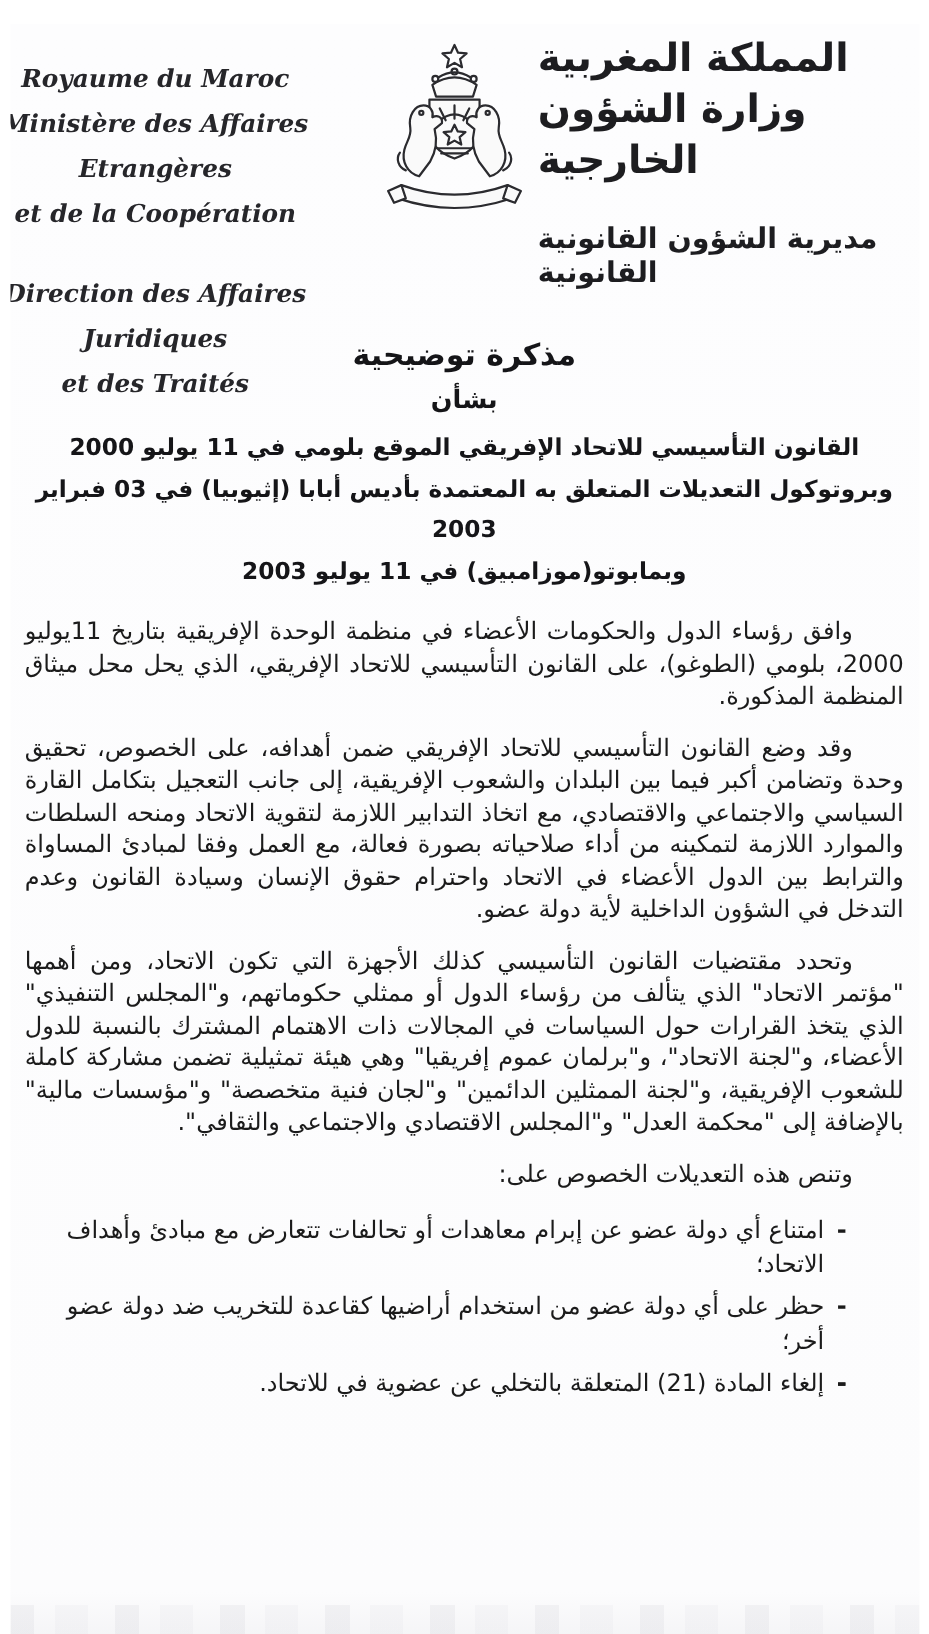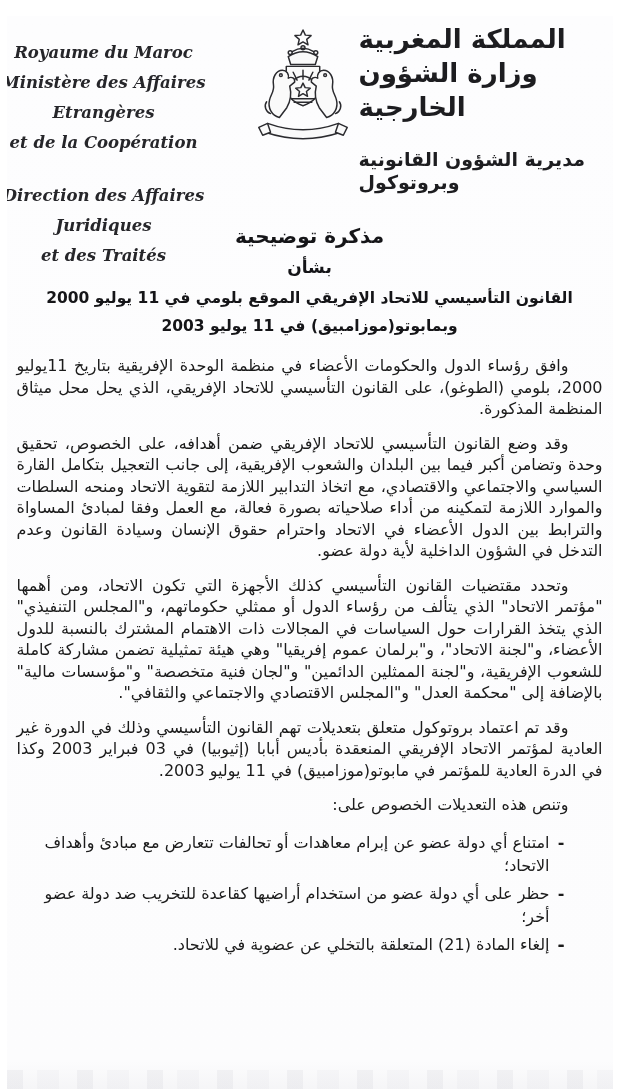--- a/index.html
+++ b/index.html
@@ -119,39 +119,39 @@
       </svg>
     </div>
 
     <div class="hdr-arabic">
       <div class="callig">
         <div>المملكة المغربية</div>
         <div>وزارة الشؤون الخارجية</div>
       </div>
       <div class="sub">
         <div>مديرية الشؤون القانونية</div>
-        <div>وبروتوكول</div>
+        <div>القانونية</div>
       </div>
     </div>
   </div>
 
   <div class="titleblock">
     <div class="memo-heading">مذكرة توضيحية</div>
     <div class="memo-subject">بشأن</div>
     <div class="memo-lines">
       <div>القانون التأسيسي للاتحاد الإفريقي الموقع بلومي في 11 يوليو 2000</div>
+      <div>وبروتوكول التعديلات المتعلق به المعتمدة بأديس أبابا (إثيوبيا) في 03 فبراير 2003</div>
       <div>وبمابوتو(موزامبيق) في 11 يوليو 2003</div>
     </div>
   </div>
 
   <div class="docbody">
     <p>وافق رؤساء الدول والحكومات الأعضاء في منظمة الوحدة الإفريقية بتاريخ 11يوليو 2000، بلومي (الطوغو)، على القانون التأسيسي للاتحاد الإفريقي، الذي يحل محل ميثاق المنظمة المذكورة.</p>
     <p>وقد وضع القانون التأسيسي للاتحاد الإفريقي ضمن أهدافه، على الخصوص، تحقيق وحدة وتضامن أكبر فيما بين البلدان والشعوب الإفريقية، إلى جانب التعجيل بتكامل القارة السياسي والاجتماعي والاقتصادي، مع اتخاذ التدابير اللازمة لتقوية الاتحاد ومنحه السلطات والموارد اللازمة لتمكينه من أداء صلاحياته بصورة فعالة، مع العمل وفقا لمبادئ المساواة والترابط بين الدول الأعضاء في الاتحاد واحترام حقوق الإنسان وسيادة القانون وعدم التدخل في الشؤون الداخلية لأية دولة عضو.</p>
     <p>وتحدد مقتضيات القانون التأسيسي كذلك الأجهزة التي تكون الاتحاد، ومن أهمها "مؤتمر الاتحاد" الذي يتألف من رؤساء الدول أو ممثلي حكوماتهم، و"المجلس التنفيذي" الذي يتخذ القرارات حول السياسات في المجالات ذات الاهتمام المشترك بالنسبة للدول الأعضاء، و"لجنة الاتحاد"، و"برلمان عموم إفريقيا" وهي هيئة تمثيلية تضمن مشاركة كاملة للشعوب الإفريقية، و"لجنة الممثلين الدائمين" و"لجان فنية متخصصة" و"مؤسسات مالية" بالإضافة إلى "محكمة العدل" و"المجلس الاقتصادي والاجتماعي والثقافي".</p>
-    <p>وقد تم اعتماد بروتوكول متعلق بتعديلات تهم القانون التأسيسي وذلك في الدورة غير العادية لمؤتمر الاتحاد الإفريقي المنعقدة بأديس أبابا (إثيوبيا) في 03 فبراير 2003 وكذا في الدرة العادية للمؤتمر في مابوتو(موزامبيق) في 11 يوليو 2003.</p>
     <div class="amend-intro">وتنص هذه التعديلات الخصوص على:</div>
     <ul class="amend-list">
       <li>
         <span class="dash">-</span>
         <span>امتناع أي دولة عضو عن إبرام معاهدات أو تحالفات تتعارض مع مبادئ وأهداف الاتحاد؛</span>
       </li>
       <li>
         <span class="dash">-</span>
         <span>حظر على أي دولة عضو من استخدام أراضيها كقاعدة للتخريب ضد دولة عضو أخر؛</span>
       </li>

